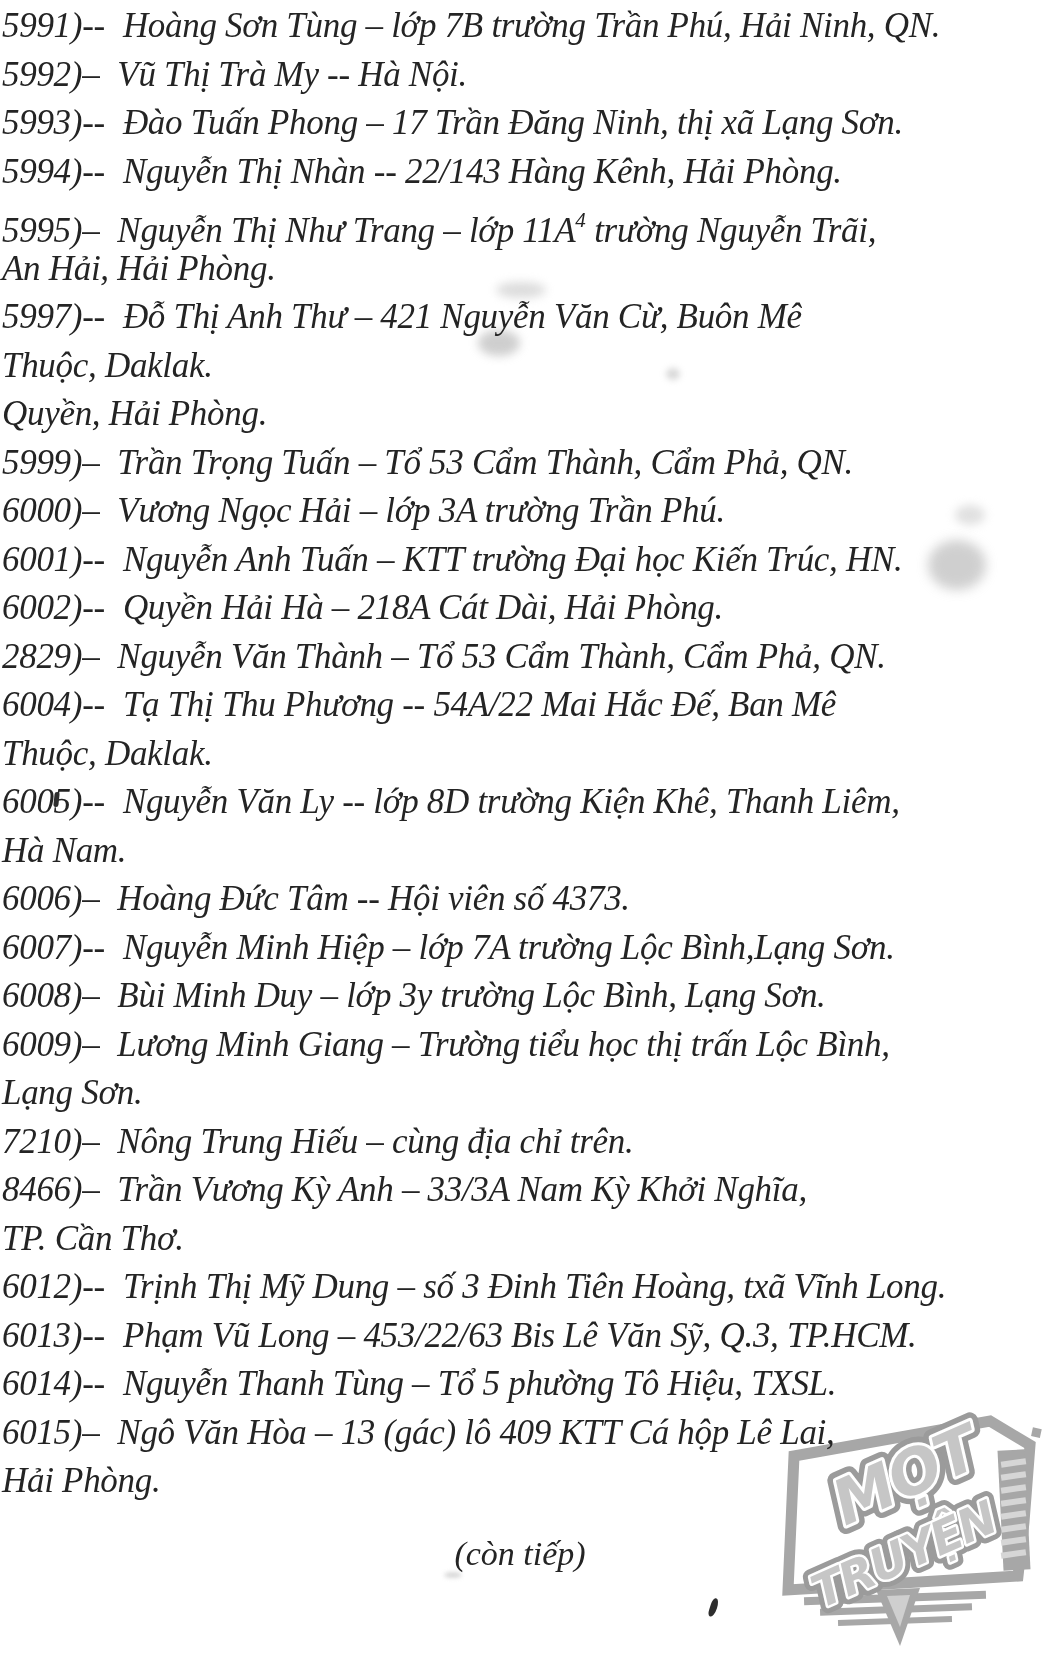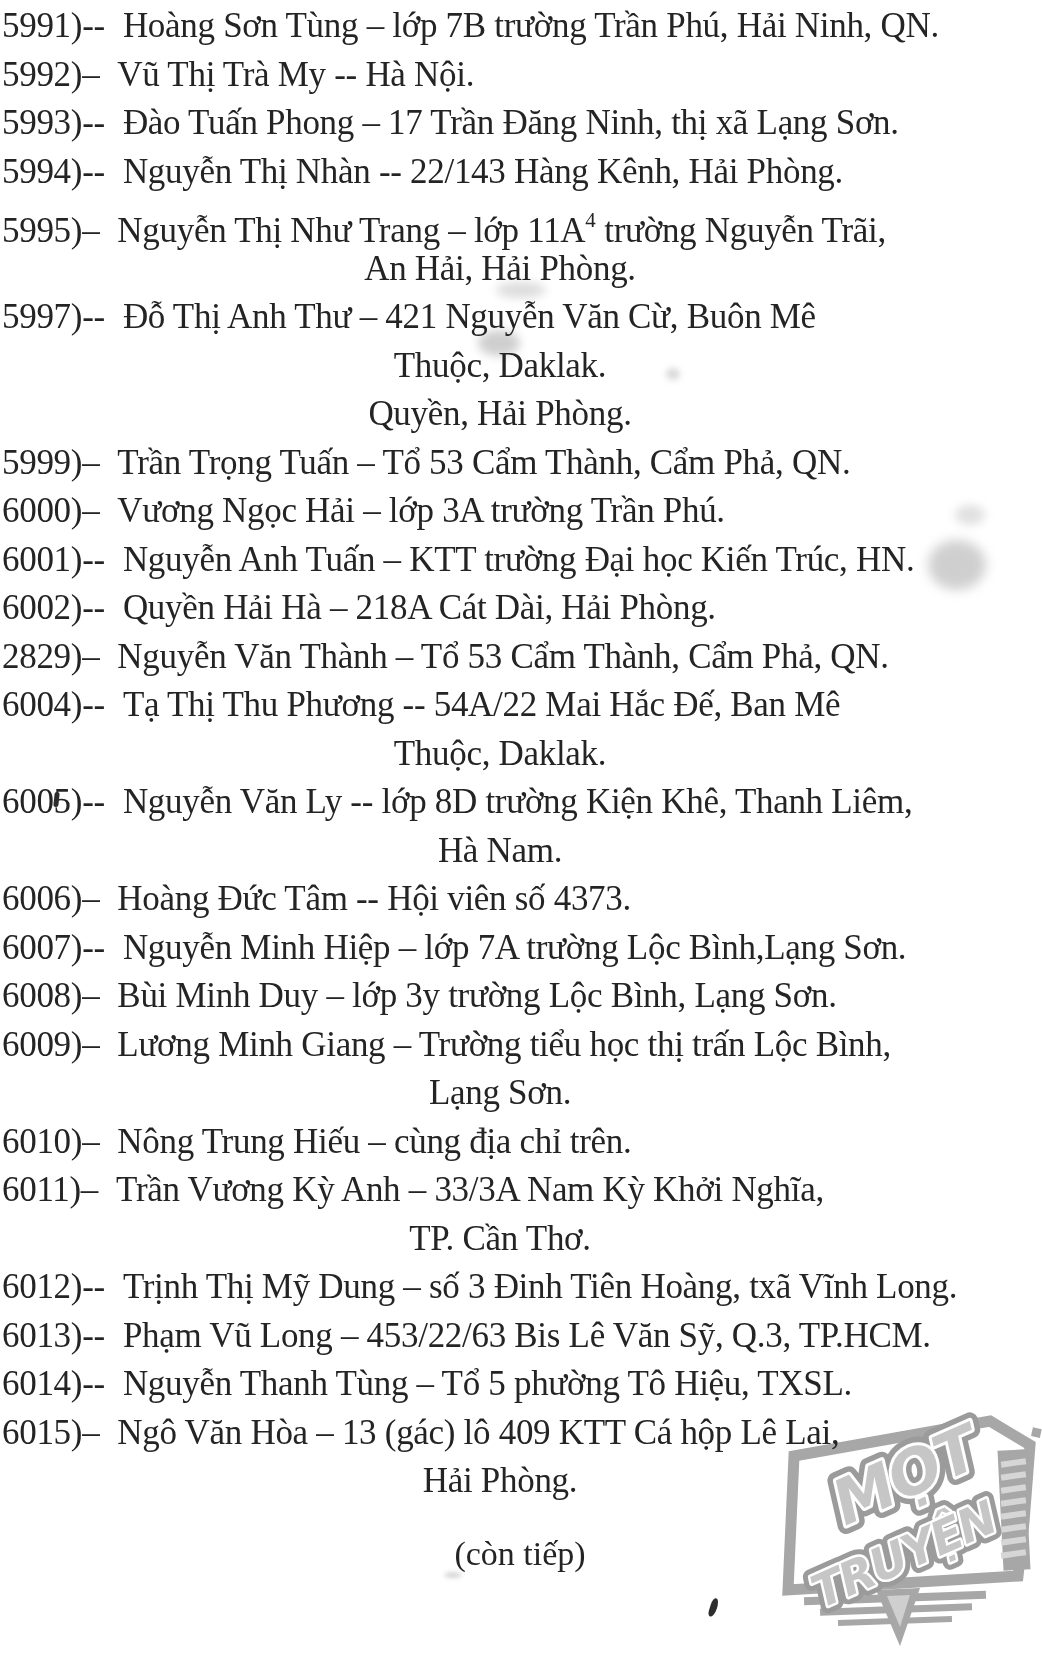--- a/index.html
+++ b/index.html
@@ -9,30 +9,31 @@
     background: #ffffff;
     position: relative;
     overflow: hidden;
     font-family: "Liberation Serif", serif;
     color: #242424;
   }
   .page-text {
     position: absolute; inset: 0;
     padding: 2px 16px 0 2px;
     z-index: 3;
+    font-style: italic;
   }
   .entry, .cont {
     font-size: 35px;
     letter-spacing: -0.3px;
     line-height: 48.5px;
     height: 48.5px;
     white-space: nowrap;
   }
   .entry .num { display: inline-block; margin-right: 18px; }
-  .cont { text-align: center; padding-right: 28px; }
+  .cont { text-align: left; padding-right: 28px; }
   sup.sup { font-size: 21px; vertical-align: 15px; letter-spacing: 0; }
   .footer {
     margin-top: 24px;
     font-size: 34px;
     text-align: center;
     position: relative; left: 6px;
     line-height: 48px;
   }
   
   .wm { position: absolute; left: 780px; top: 1412px; width: 262px; height: 250px; pointer-events: none; }
@@ -133,23 +134,23 @@
 
   <div class="entry"><span class="num">6006)–</span><span class="txt">Hoàng Đức Tâm -- Hội viên số 4373.</span></div>
 
   <div class="entry"><span class="num">6007)--</span><span class="txt">Nguyễn Minh Hiệp – lớp 7A trường Lộc Bình,Lạng Sơn.</span></div>
 
   <div class="entry"><span class="num">6008)–</span><span class="txt">Bùi Minh Duy – lớp 3y trường Lộc Bình, Lạng Sơn.</span></div>
 
   <div class="entry"><span class="num">6009)–</span><span class="txt">Lương Minh Giang – Trường tiểu học thị trấn Lộc Bình,</span></div>
   <div class="cont">Lạng Sơn.</div>
 
-  <div class="entry"><span class="num">6010)–</span><span class="txt">Nông Trung Hiếu – cùng địa chỉ trên.</span></div>
+  <div class="entry"><span class="num">7210)–</span><span class="txt">Nông Trung Hiếu – cùng địa chỉ trên.</span></div>
 
-  <div class="entry"><span class="num">6011)–</span><span class="txt">Trần Vương Kỳ Anh – 33/3A Nam Kỳ Khởi Nghĩa,</span></div>
+  <div class="entry"><span class="num">8466)–</span><span class="txt">Trần Vương Kỳ Anh – 33/3A Nam Kỳ Khởi Nghĩa,</span></div>
   <div class="cont">TP. Cần Thơ.</div>
 
   <div class="entry"><span class="num">6012)--</span><span class="txt">Trịnh Thị Mỹ Dung – số 3 Đinh Tiên Hoàng, txã Vĩnh Long.</span></div>
 
   <div class="entry"><span class="num">6013)--</span><span class="txt">Phạm Vũ Long – 453/22/63 Bis Lê Văn Sỹ, Q.3, TP.HCM.</span></div>
 
   <div class="entry"><span class="num">6014)--</span><span class="txt">Nguyễn Thanh Tùng – Tổ 5 phường Tô Hiệu, TXSL.</span></div>
 
   <div class="entry"><span class="num">6015)–</span><span class="txt">Ngô Văn Hòa – 13 (gác) lô 409 KTT Cá hộp Lê Lai,</span></div>
   <div class="cont">Hải Phòng.</div>

